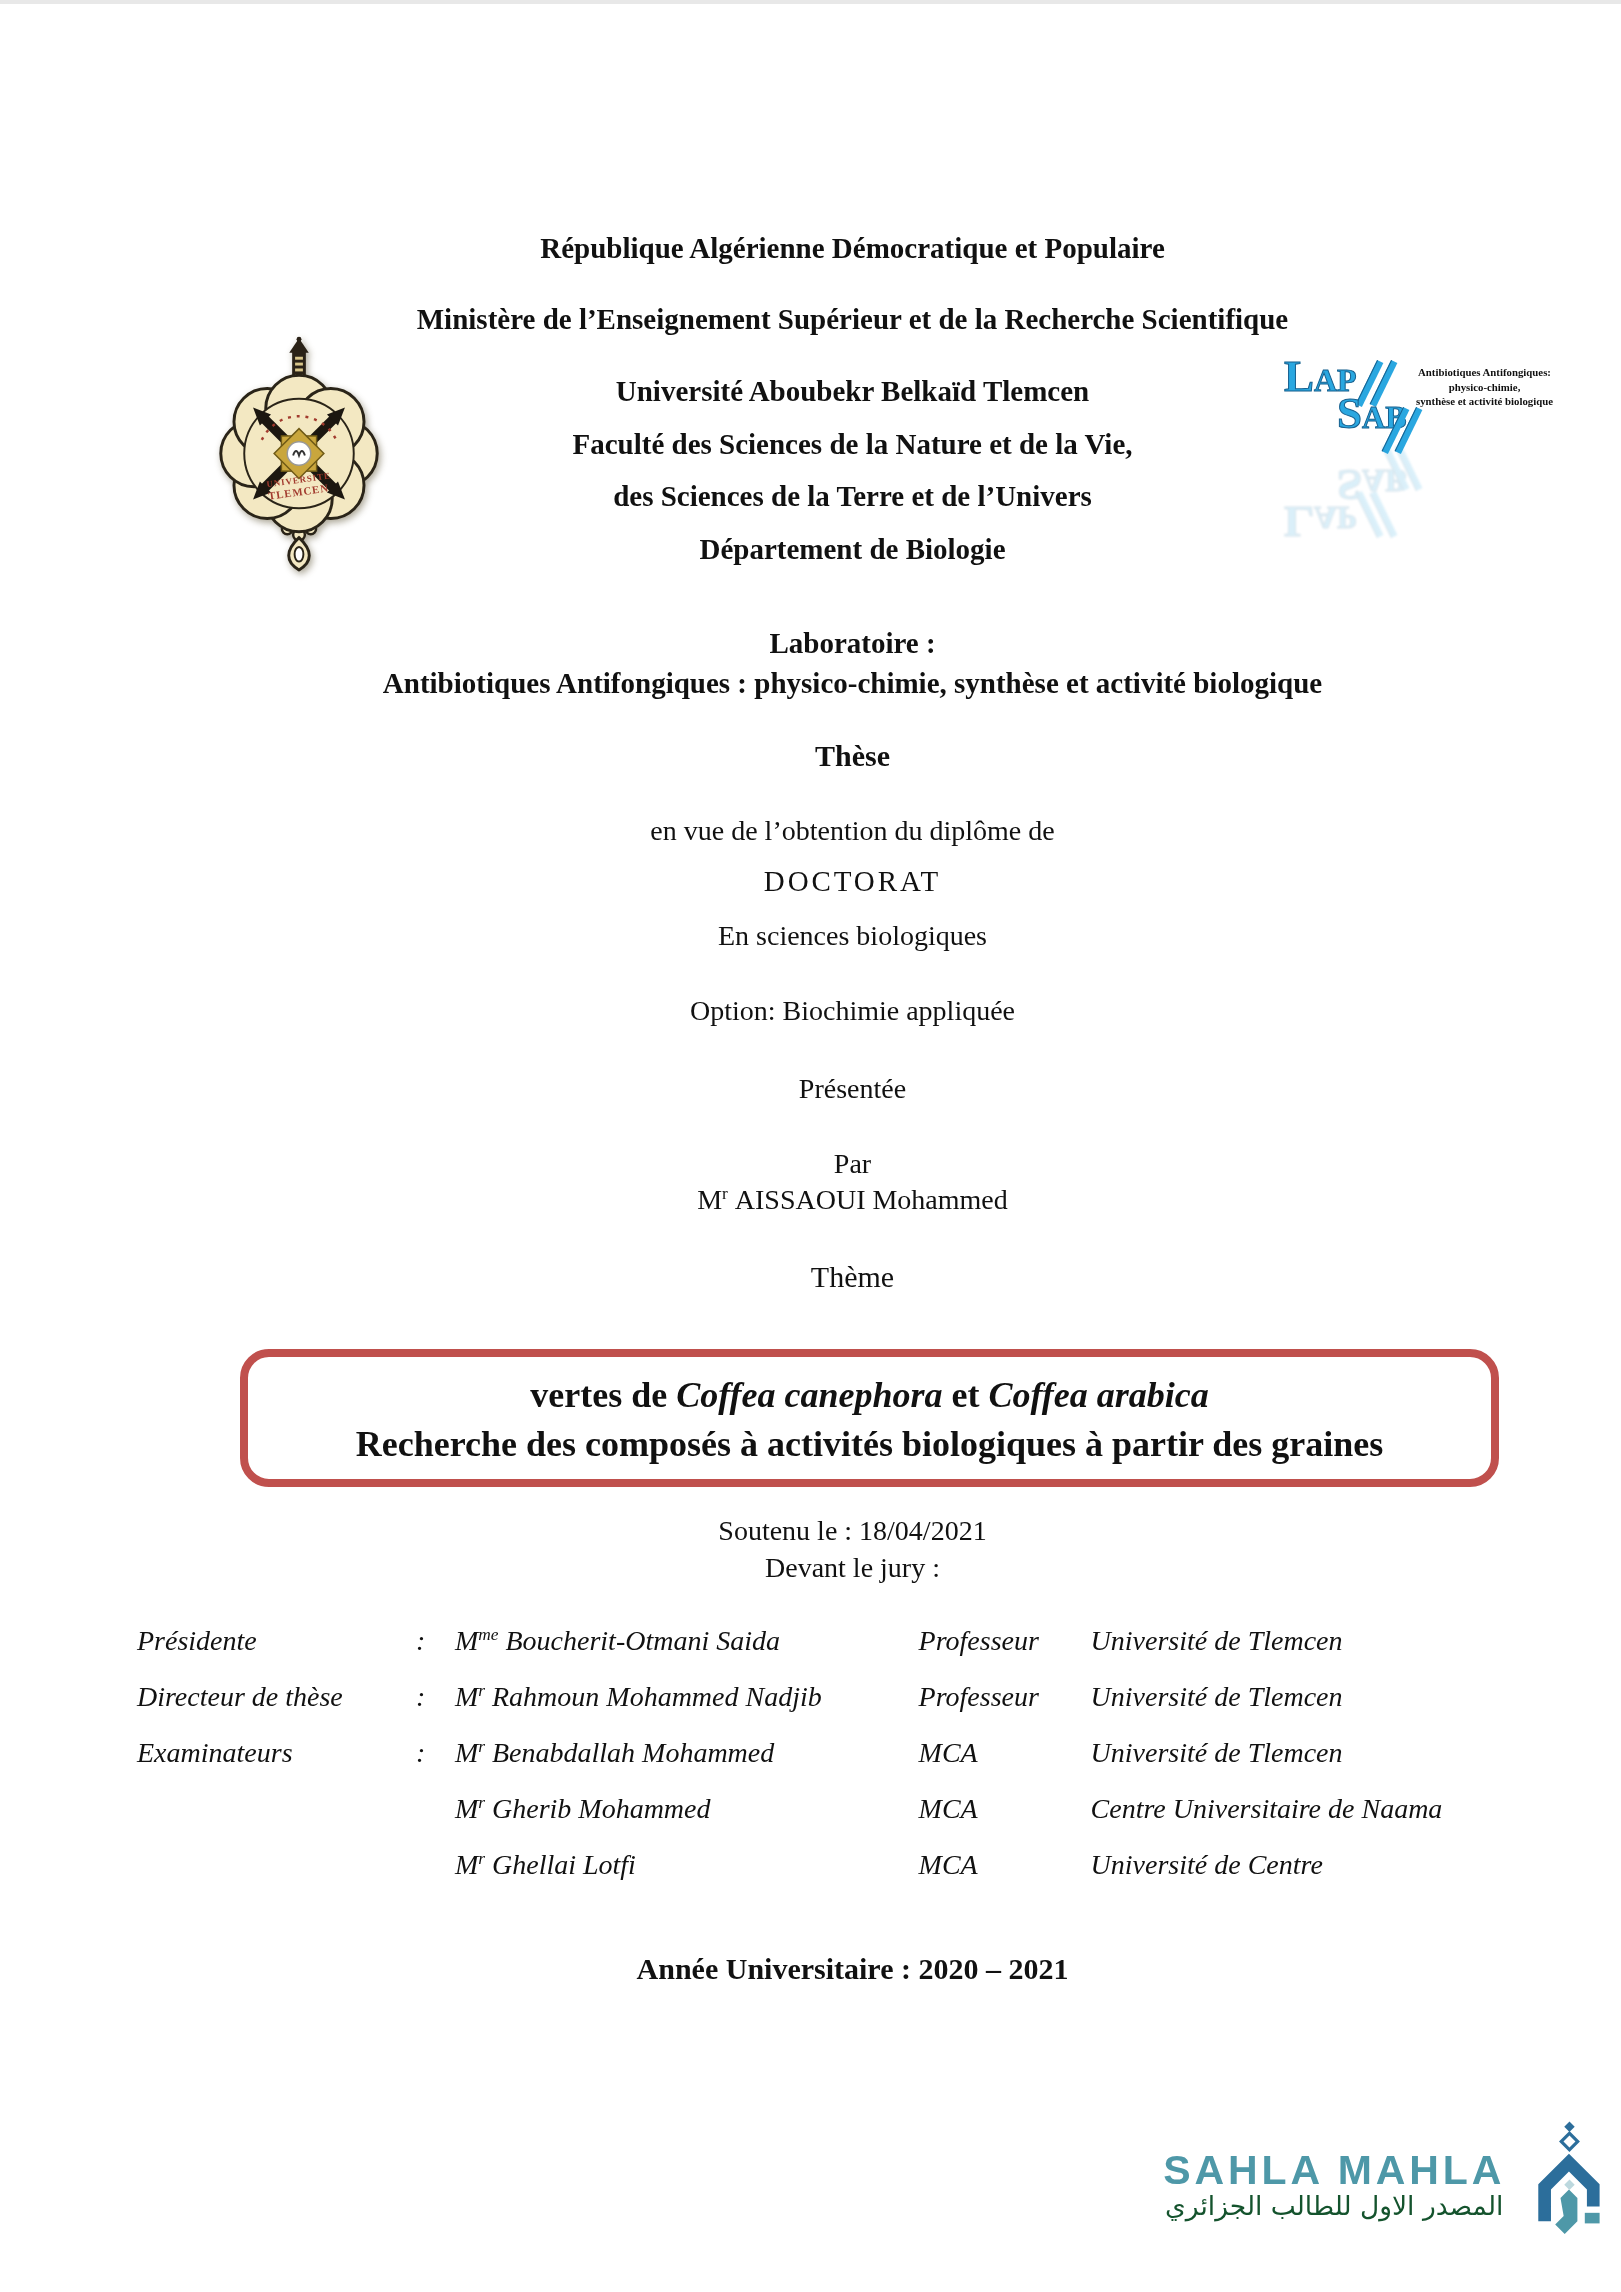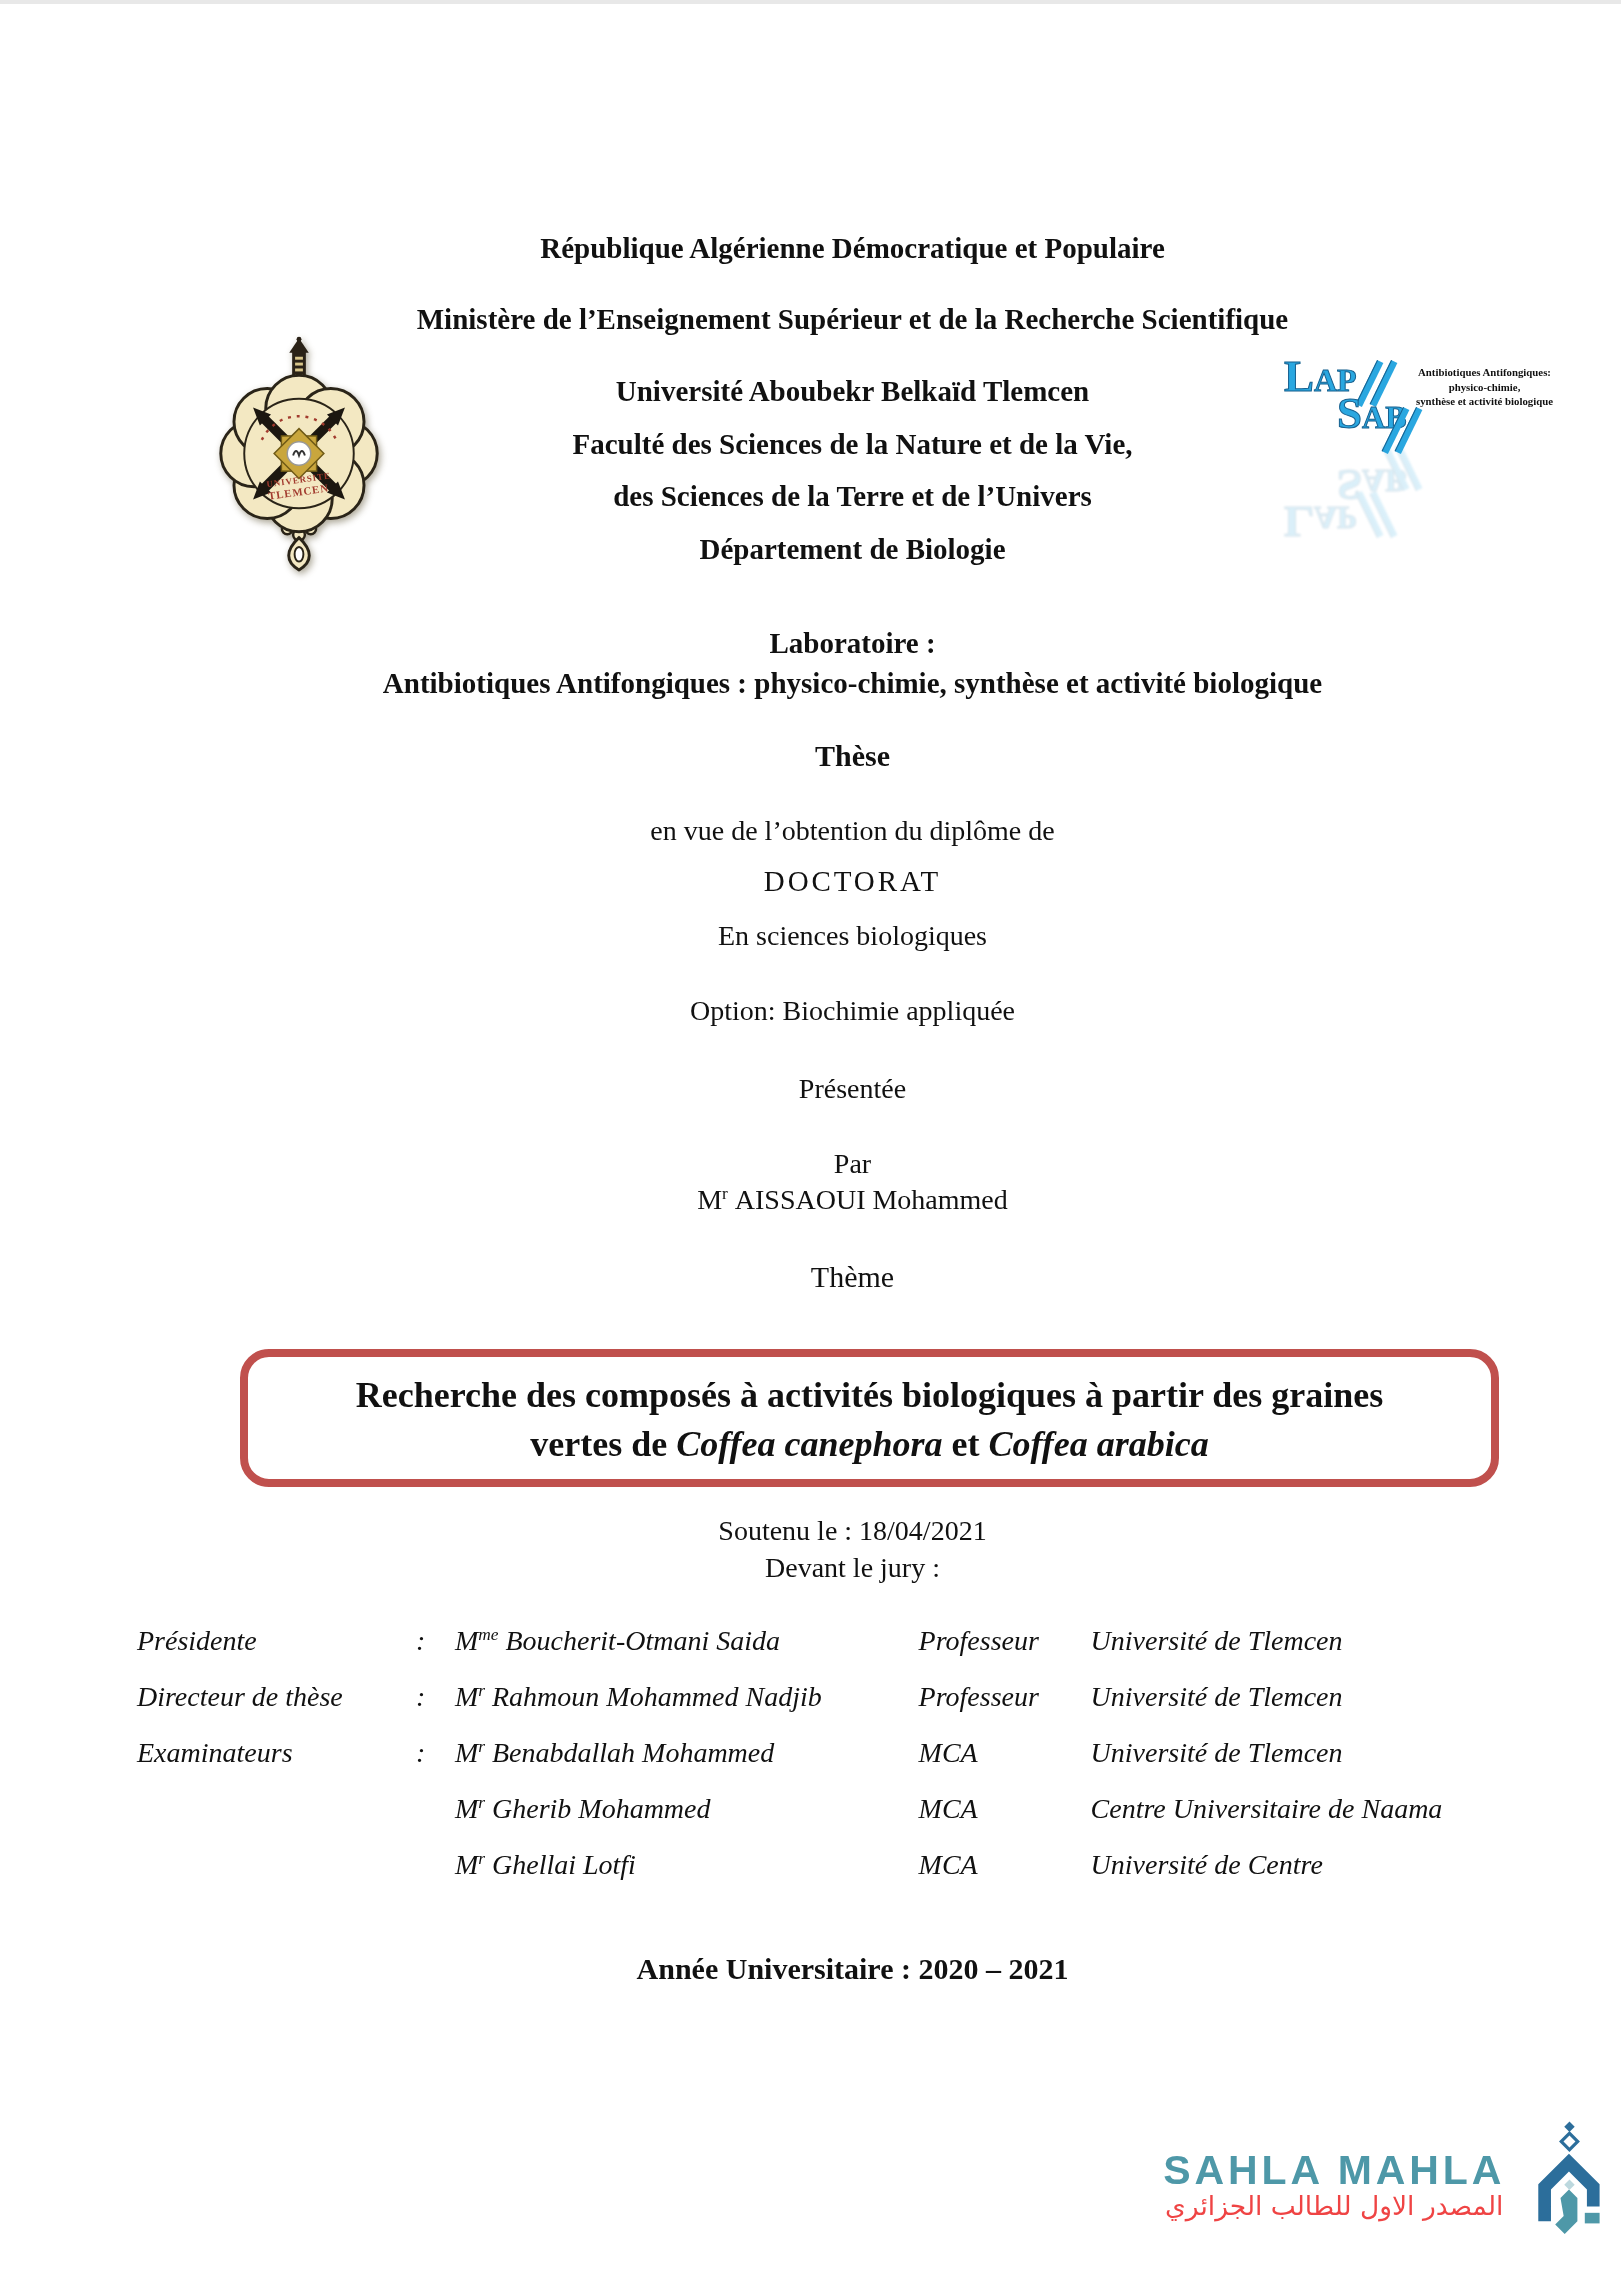--- a/index.html
+++ b/index.html
@@ -70,21 +70,21 @@
 
   
   .annee{font-size:30px;font-weight:bold;}
 
   
   .sahla{position:absolute;left:980px;top:2117px;width:627px;height:147px;
          display:flex;justify-content:flex-end;align-items:flex-start;
          font-family:"Liberation Sans","DejaVu Sans",sans-serif;}
   .sahla-textcol{width:374px;text-align:center;margin-top:31px;}
   .sahla-name{font-size:41px;font-weight:bold;letter-spacing:3.9px;color:#4e98a8;line-height:37px;white-space:nowrap;}
-  .sahla-ar{font-size:26.5px;color:#ef4444;line-height:33px;font-family:"DejaVu Sans",sans-serif;}
+  .sahla-ar{font-size:26.5px;color:#14532d;line-height:33px;font-family:"DejaVu Sans",sans-serif;}
   .sahla-mark{margin-left:11.8px;margin-top:0;}
 </style>
 </head>
 <body>
 
 <div class="page">
 
   <div class="cline f-head" style="top:225px">République Algérienne Démocratique et Populaire</div>
   <div class="cline f-head" style="top:296px">Ministère de l’Enseignement Supérieur et de la Recherche Scientifique</div>
   <div class="cline f-head" style="top:368px">Université Aboubekr Belkaïd Tlemcen</div>
@@ -178,22 +178,22 @@
   <div class="cline f-body" style="top:807px">en vue de l’obtention du diplôme de</div>
   <div class="cline f-caps" style="top:858px">DOCTORAT</div>
   <div class="cline f-body" style="top:912px">En sciences biologiques</div>
   <div class="cline f-body" style="top:987px">Option: Biochimie appliquée</div>
   <div class="cline f-body" style="top:1065px">Présentée</div>
   <div class="cline f-body" style="top:1140px">Par</div>
   <div class="cline f-body" style="top:1176px"><span>M</span><sup class="msup">r</sup><span class="author-name">AISSAOUI Mohammed</span></div>
   <div class="cline" style="top:1253px;font-size:30px">Thème</div>
 
   <div class="title-box">
+    <div class="title-line"><span>vertes de </span><span class="it">Coffea canephora</span><span> et </span><span class="it">Coffea arabica</span></div>
     <div class="title-line">Recherche des composés à activités biologiques à partir des graines</div>
-    <div class="title-line"><span>vertes de </span><span class="it">Coffea canephora</span><span> et </span><span class="it">Coffea arabica</span></div>
   </div>
 
   <div class="cline f-body" style="top:1507px">Soutenu le : 18/04/2021</div>
   <div class="cline f-body" style="top:1544px">Devant le jury :</div>
 
   <div class="jury">
 
     <div>Présidente</div>
     <div>:</div>
     <div><span>M</span><sup class="msup">me</sup><span class="jname-text">Boucherit-Otmani Saida</span></div>

